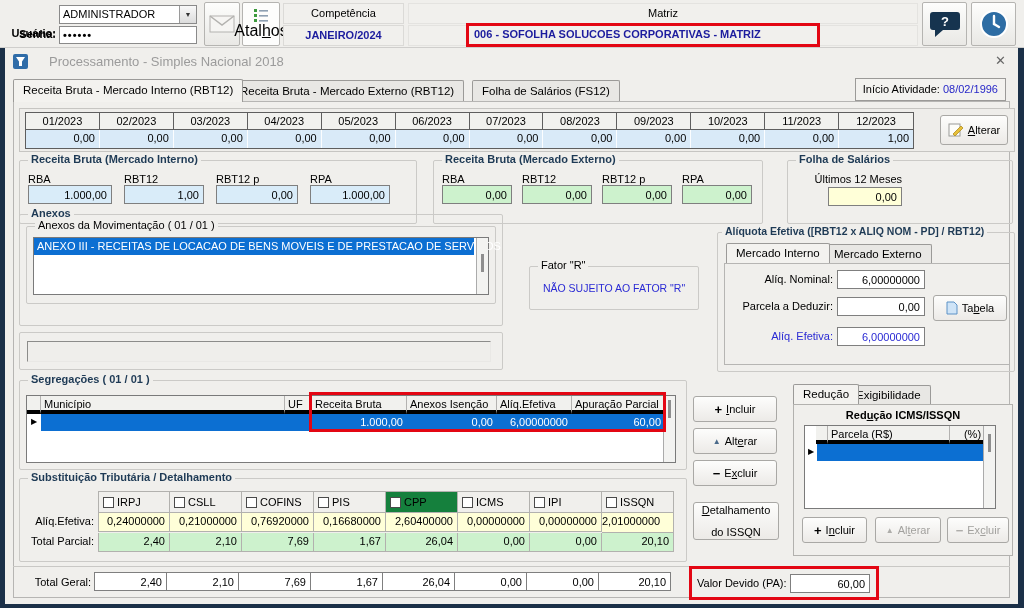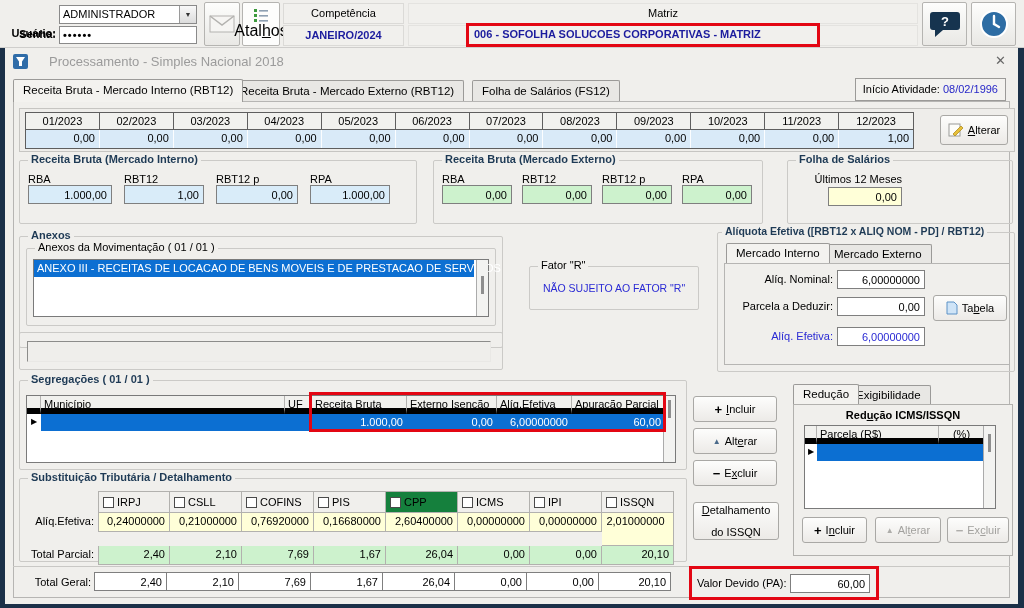--- a/index.html
+++ b/index.html
@@ -50,21 +50,21 @@
   .mh { width:74px; height:17px; border-right:1px solid #5e5e5e; border-bottom:1px solid #5e5e5e; background:#f1f1ee; text-align:center; line-height:16px; }
   .mv { width:74px; height:18px; border-right:1px solid #fbfdff; background:#d9eaf8; text-align:right; padding-right:4px; line-height:17px; }
   .mrow > div:last-child { border-right:none; }
 
   
   .sunken { background:#fff; border:1px solid #7a7a7a; position:absolute; }
   .selrow { background:#0c6fd2; color:#fff; }
   .sb { position:absolute; right:0; top:0; bottom:0; width:12px; background:#f3f3f1; border-left:1px solid #ababab; }
   .sb .thumb { position:absolute; left:4px; width:3px; height:18px; background:#8e8e8e; }
 
-  .shead { height:18px; background:#f1f1ee; border-right:1px solid #b3b2b0; border-bottom:6px solid #000000; padding-left:3px; line-height:17px; white-space:nowrap; overflow:hidden; }
+  .shead { height:18px; background:#f1f1ee; border-right:1px solid #b3b2b0; border-bottom:4px solid #000000; padding-left:3px; line-height:17px; white-space:nowrap; overflow:hidden; }
   .scell { height:17px; line-height:16px; white-space:nowrap; }
 
   .chk { display:inline-block; width:11px; height:11px; background:#fff; border:1px solid #4a4a4a; vertical-align:-2px; margin-right:3px; }
 
   .tcell { border-right:1px solid #b2b1ae; border-bottom:1px solid #b2b1ae; }
 
   u { text-decoration:underline; }
 </style>
 </head>
 <body>
@@ -228,21 +228,21 @@
           </div>
       </div>
     </div>
 
     <div class="gb" style="left:782px;top:112px;width:226px;height:64px;">
       <span class="legend">Folha de Salários</span>
       <div style="position:absolute;left:8px;top:12px;width:106px;text-align:right;">Últimos 12 Meses (FS12)</div>
       <div class="field fyellow" style="position:absolute;left:40px;top:26px;width:74px;">0,00</div>
     </div>
 
-    <div class="gb" style="left:14px;top:188px;width:484px;height:112px;">
+    <div class="gb" style="left:14px;top:166px;width:484px;height:112px;">
       <span class="legend">Anexos</span>
       <div class="gb" style="left:6px;top:11px;width:470px;height:78px;">
         <span class="legend" style="font-weight:normal;color:#000;">Anexos da Movimentação ( 01 / 01 )</span>
         <div class="sunken" style="left:6px;top:10px;width:456px;height:58px;">
           <div class="selrow scell" style="padding-left:3px;width:440px;">ANEXO III - RECEITAS DE LOCACAO DE BENS MOVEIS E DE PRESTACAO DE SERVICOS</div>
           <div class="sb">
               <span class="thumb" style="top:16px;"></span>
             </div>
         </div>
       </div>
@@ -278,21 +278,21 @@
     </div>
 
     <div class="gb" style="left:14px;top:332px;width:668px;height:90px;">
       <span class="legend">Segregações ( 01 / 01 )</span>
       <div class="sunken" style="left:6px;top:14px;width:650px;height:68px;">
         <div style="display:flex;">
           <div class="shead" style="width:14px;"></div>
           <div class="shead" style="width:244px;">Município</div>
           <div class="shead" style="width:27px;">UF</div>
           <div class="shead" style="width:95px;">Receita Bruta</div>
-          <div class="shead" style="width:90px;">Externo Isenção</div>
+          <div class="shead" style="width:90px;">Anexos Isenção</div>
           <div class="shead" style="width:75px;">Alíq.Efetiva</div>
           <div class="shead" style="width:93px;border-right:none;">Apuração Parcial</div>
         </div>
         <div style="display:flex;">
           <div class="scell" style="width:14px;text-align:center;font-size:8px;">▶</div>
           <div class="scell selrow" style="width:244px;"></div>
           <div class="scell selrow" style="width:27px;"></div>
           <div class="scell selrow" style="width:95px;text-align:right;padding-right:4px;">1.000,00</div>
           <div class="scell selrow" style="width:90px;text-align:right;padding-right:4px;">0,00</div>
           <div class="scell selrow" style="width:75px;text-align:right;padding-right:4px;">6,00000000</div>
@@ -316,21 +316,21 @@
     <div class="btn" style="left:688px;top:412px;width:84px;height:26px;">
         <span class="minus">−</span>
         <span><span>E</span><u>x</u><span>cluir</span></span>
       </div>
 
     <div class="tab active" style="left:788px;top:336px;height:20px;line-height:19px;">Redução</div>
     <div class="tab inactive" style="left:841px;top:337px;height:19px;line-height:18px;">Exigibilidade</div>
     <div style="position:absolute;left:788px;top:356px;width:220px;height:152px;border:1px solid #b2b1ae;background:#f0efec;">
       <div style="position:absolute;top:4px;width:100%;text-align:center;font-weight:bold;"><span>Red</span><u>u</u><span>ção ICMS/ISSQN</span></div>
       <div class="sunken" style="left:10px;top:20px;width:192px;height:84px;">
-        <div style="display:flex;">
+        <div style="display:flex;justify-content:flex-end;">
           <div class="shead" style="width:12px;"></div>
           <div class="shead" style="width:122px;">Parcela (R$)</div>
           <div class="shead" style="width:45px;text-align:center;border-right:none;padding-left:0;">(%)</div>
         </div>
         <div style="display:flex;">
           <div class="scell" style="width:12px;text-align:center;font-size:8px;">▶</div>
           <div class="scell selrow" style="width:122px;"></div>
           <div class="scell selrow" style="width:45px;"></div>
         </div>
         <div class="sb">
@@ -367,21 +367,21 @@
         </div>
         <div style="display:flex;">
           <div style="width:72px;text-align:right;padding:2px 4px 0 0;">Alíq.Efetiva:</div>
           <div class="tcell fyellow" style="width:72px;height:19px;border-left:1px solid #b2b1ae;text-align:right;padding:2px 4px 0 0;">0,24000000</div>
           <div class="tcell fyellow" style="width:72px;height:19px;text-align:right;padding:2px 4px 0 0;">0,21000000</div>
           <div class="tcell fyellow" style="width:72px;height:19px;text-align:right;padding:2px 4px 0 0;">0,76920000</div>
           <div class="tcell fyellow" style="width:72px;height:19px;text-align:right;padding:2px 4px 0 0;">0,16680000</div>
           <div class="tcell fyellow" style="width:72px;height:19px;text-align:right;padding:2px 4px 0 0;">2,60400000</div>
           <div class="tcell fyellow" style="width:72px;height:19px;text-align:right;padding:2px 4px 0 0;">0,00000000</div>
           <div class="tcell fyellow" style="width:72px;height:19px;text-align:right;padding:2px 4px 0 0;">0,00000000</div>
-          <div class="tcell fyellow" style="width:72px;height:33px;text-align:center;padding:2px 4px 0 0;">2,01000000</div>
+          <div class="tcell fyellow" style="width:72px;height:20px;text-align:left;padding:2px 4px 0 0;">2,01000000</div>
         </div>
         <div style="display:flex;">
           <div style="width:72px;text-align:right;padding:2px 4px 0 0;">Total Parcial:</div>
           <div class="tcell fgreen" style="width:72px;height:19px;border-left:1px solid #b2b1ae;text-align:right;padding:2px 4px 0 0;">2,40</div>
           <div class="tcell fgreen" style="width:72px;height:19px;text-align:right;padding:2px 4px 0 0;">2,10</div>
           <div class="tcell fgreen" style="width:72px;height:19px;text-align:right;padding:2px 4px 0 0;">7,69</div>
           <div class="tcell fgreen" style="width:72px;height:19px;text-align:right;padding:2px 4px 0 0;">1,67</div>
           <div class="tcell fgreen" style="width:72px;height:19px;text-align:right;padding:2px 4px 0 0;">26,04</div>
           <div class="tcell fgreen" style="width:72px;height:19px;text-align:right;padding:2px 4px 0 0;">0,00</div>
           <div class="tcell fgreen" style="width:72px;height:19px;text-align:right;padding:2px 4px 0 0;">0,00</div>

